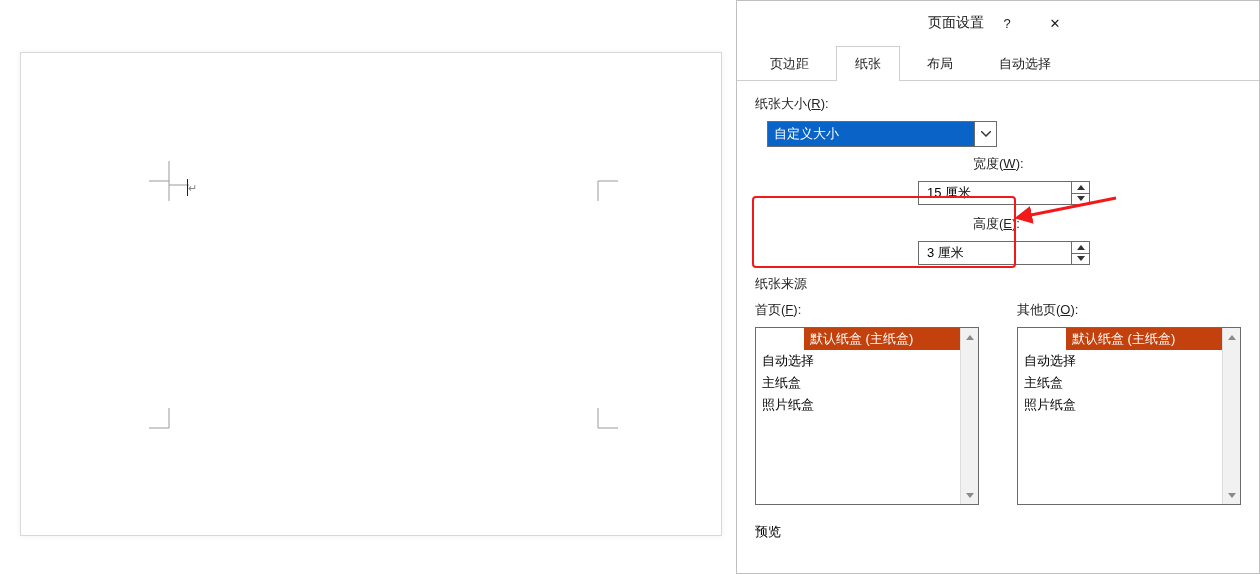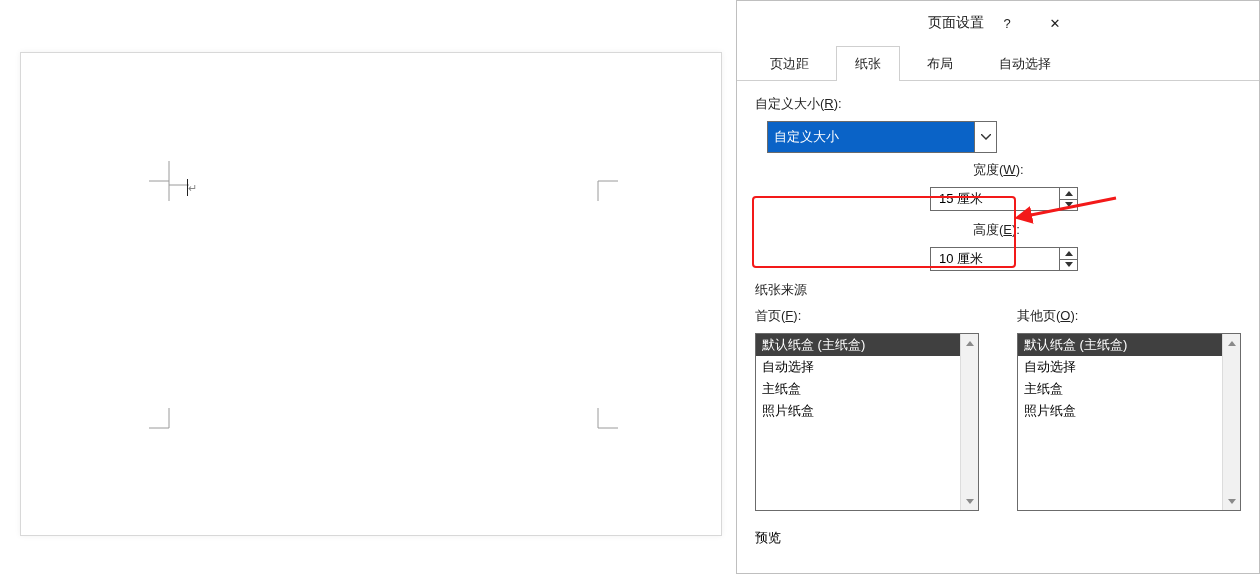--- a/index.html
+++ b/index.html
@@ -88,21 +88,21 @@
   }
   .tab.active {
     border-color: #cfcfcf;
     background: #fff;
   }
   .tab-body { padding: 14px 18px 0 18px; }
   .section-label { font-size: 13px; color: #222; margin-bottom: 8px; }
   .u { text-decoration: underline; }
   .combo-row { margin-left: 12px; margin-bottom: 8px; }
   .combo-box {
-    width: 230px; height: 32px;
+    width: 230px; height: 26px;
     border: 1px solid #6b6b6b;
     display: flex; align-items: stretch;
     background: #fff;
   }
   .combo-text {
     flex: 1;
     background: #0a63c7;
     color: #fff;
     padding: 2px 6px;
     font-size: 13px;
@@ -131,21 +131,21 @@
     pointer-events: none;
   }
   .dim-row {
     display: flex; align-items: center;
     margin-left: 12px; margin-bottom: 10px;
     gap: 8px;
     flex-direction: column;
   }
   .dim-label { width: 62px; font-size: 13px; color: #222; }
   .spinner {
-    width: 148px; height: 24px;
+    width: 172px; height: 24px;
     border: 1px solid #6b6b6b;
     display: flex; align-items: stretch;
     background: #fff;
   }
   .spinner-text {
     flex: 1;
     padding: 2px 8px;
     font-size: 13px;
     display: flex; align-items: center;
   }
@@ -173,22 +173,23 @@
     background: #fff;
   }
   .listbox-items { flex: 1; overflow: hidden; }
   .listbox-item {
     padding: 2px 6px;
     font-size: 13px;
     color: #000000;
     cursor: pointer;
   }
   .listbox-item.selected {
-    background: #404040;
+    background: #c2410c;
     color: #fff;
+    margin-left: 48px;
   }
   .listbox-scroll {
     width: 18px;
     background: #f1f1f1;
     border-left: 1px solid #dcdcdc;
     display: flex; flex-direction: column;
     justify-content: space-between;
   }
   .scroll-btn {
     height: 18px;
@@ -236,21 +237,21 @@
 
   <div class="tab-strip">
     <div class="tab">页边距</div>
     <div class="tab active">纸张</div>
     <div class="tab">布局</div>
     <div class="tab">自动选择</div>
   </div>
 
   <div class="tab-body">
     <div class="section-label">
-      <span>自定义大小(</span><span class="u">R</span><span>):</span>
+      <span>纸张大小(</span><span class="u">R</span><span>):</span>
     </div>
     <div class="combo-row">
       <div class="combo-box">
         <div class="combo-text">自定义大小</div>
         <div class="combo-btn">
           <svg width="10" height="6">
               <path d="M0 0 L5 5 L10 0" stroke="#333" fill="none" stroke-width="1.4"></path>
             </svg>
         </div>
       </div>
@@ -275,21 +276,21 @@
             </div>
         </div>
       </div>
     </div>
 
     <div class="dim-row">
       <span class="dim-label">
         <span>高度(</span><span class="u">E</span><span>):</span>
       </span>
       <div class="spinner">
-        <div class="spinner-text">10 厘米</div>
+        <div class="spinner-text">3 厘米</div>
         <div class="spinner-btns">
           <div class="spinner-btn">
               <svg width="8" height="5">
                 <path d="M0 5 L4 0 L8 5 Z" fill="#333"></path>
               </svg>
             </div>
           <div class="spinner-btn">
               <svg width="8" height="5">
                 <path d="M0 0 L4 5 L8 0 Z" fill="#333"></path>
               </svg>

